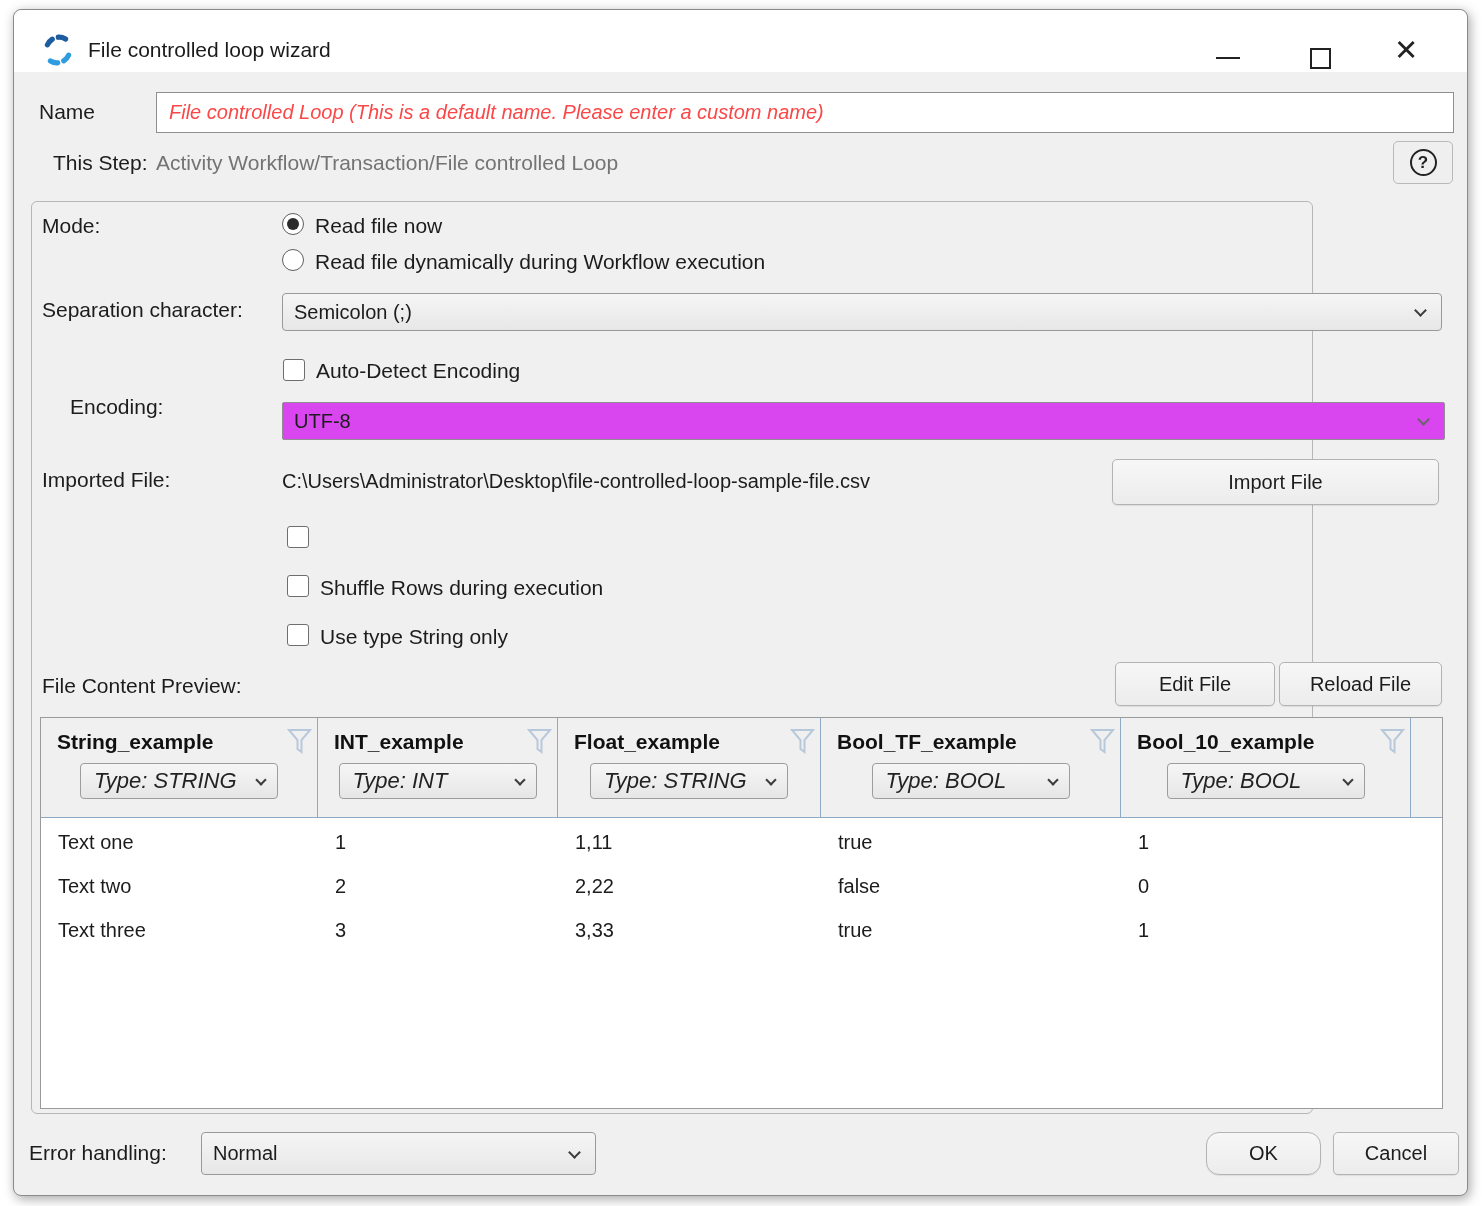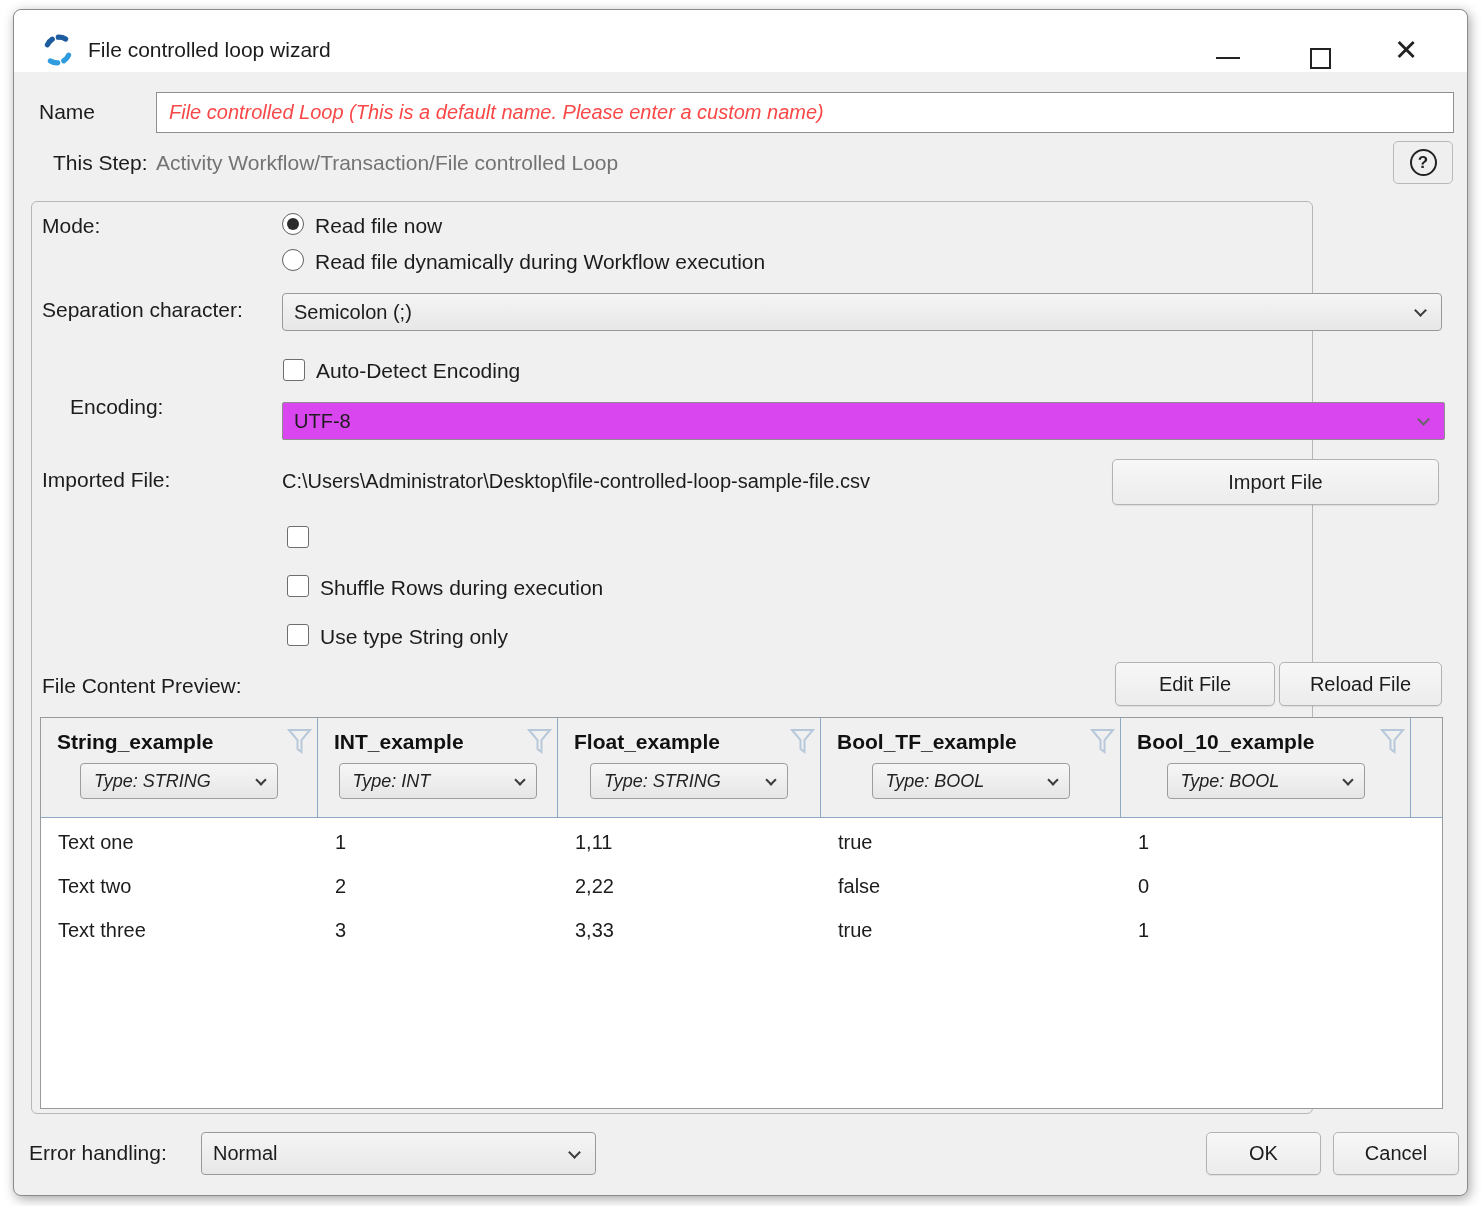--- a/index.html
+++ b/index.html
@@ -44,21 +44,21 @@
 
   .filepath { position:absolute; font-size:20px; color:#1c1c1c; white-space:nowrap; }
 
   .table { position:absolute; left:8px; top:515px; width:1403px; height:392px; background:#fff; border:1px solid #9a9a9a; }
   .thead { display:grid; grid-template-columns:277px 240px 263px 300px 290px 1fr; height:100px;
            background:#f0f0f0; border-bottom:1px solid #8ea9c4; }
   .hcell { position:relative; border-right:1px solid #8ea9c4; }
   .htitle { font-weight:bold; font-size:21px; color:#111; padding:12px 0 0 16px; white-space:nowrap; }
   .funnel { position:absolute; right:5px; top:10px; }
   .type-combo { position:relative; margin:9px auto 0 auto; width:198px; height:36px; border:1px solid #9d9d9d;
-                border-radius:4px; background:linear-gradient(#f6f6f6,#e6e6e6); font-style:italic; font-size:18px;
+                border-radius:4px; background:linear-gradient(#f6f6f6,#e6e6e6); font-style:italic; font-size:22px;
                 color:#222; line-height:34px; padding-left:13px; white-space:nowrap; }
   .type-combo .chev { right:12px; top:12px; width:8px; height:8px; }
   .tbody { padding-top:2px; }
   .trow { display:grid; grid-template-columns:277px 240px 263px 300px 290px 1fr; height:44px; align-items:center; }
   .tcell { font-size:20px; color:#1c1c1c; padding-left:17px; white-space:nowrap; }
 
   .err-combo { left:187px; top:1122px; width:395px; height:43px; }
   .err-combo .val { line-height:41px; }
   .err-combo .chev { top:15px; }
 </style>
@@ -226,16 +226,16 @@
         </div>
       </div>
     </div>
   </div>
 
   <span class="lbl" style="left:15px; top:1131px;">Error handling:</span>
   <div class="combo err-combo">
     <span class="val">Normal</span>
     <span class="chev"></span>
   </div>
-  <div class="btn" style="left:1192px; top:1122px; width:115px; height:43px;">OK</div>
+  <div class="btn" style="left:1192px; top:1122px; width:115px; height:43px;border-radius:13px;">OK</div>
   <div class="btn" style="left:1319px; top:1122px; width:126px; height:43px;">Cancel</div>
 
 </div>
 
 </body></html>

